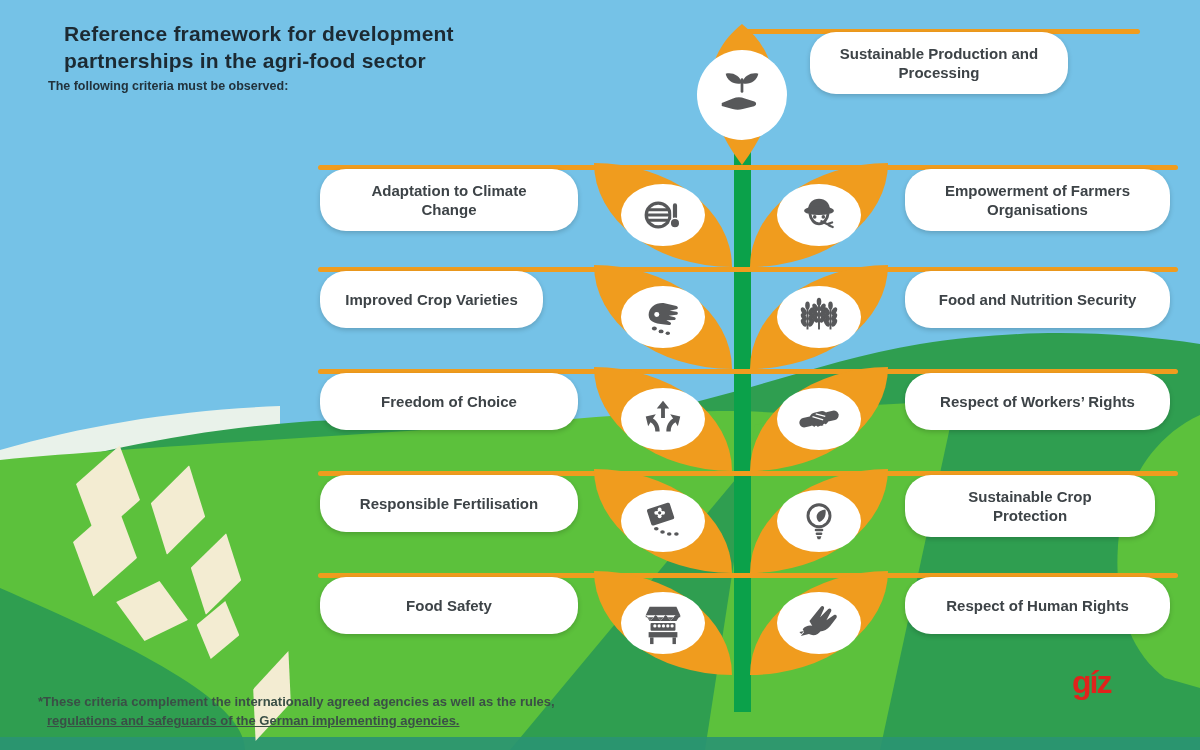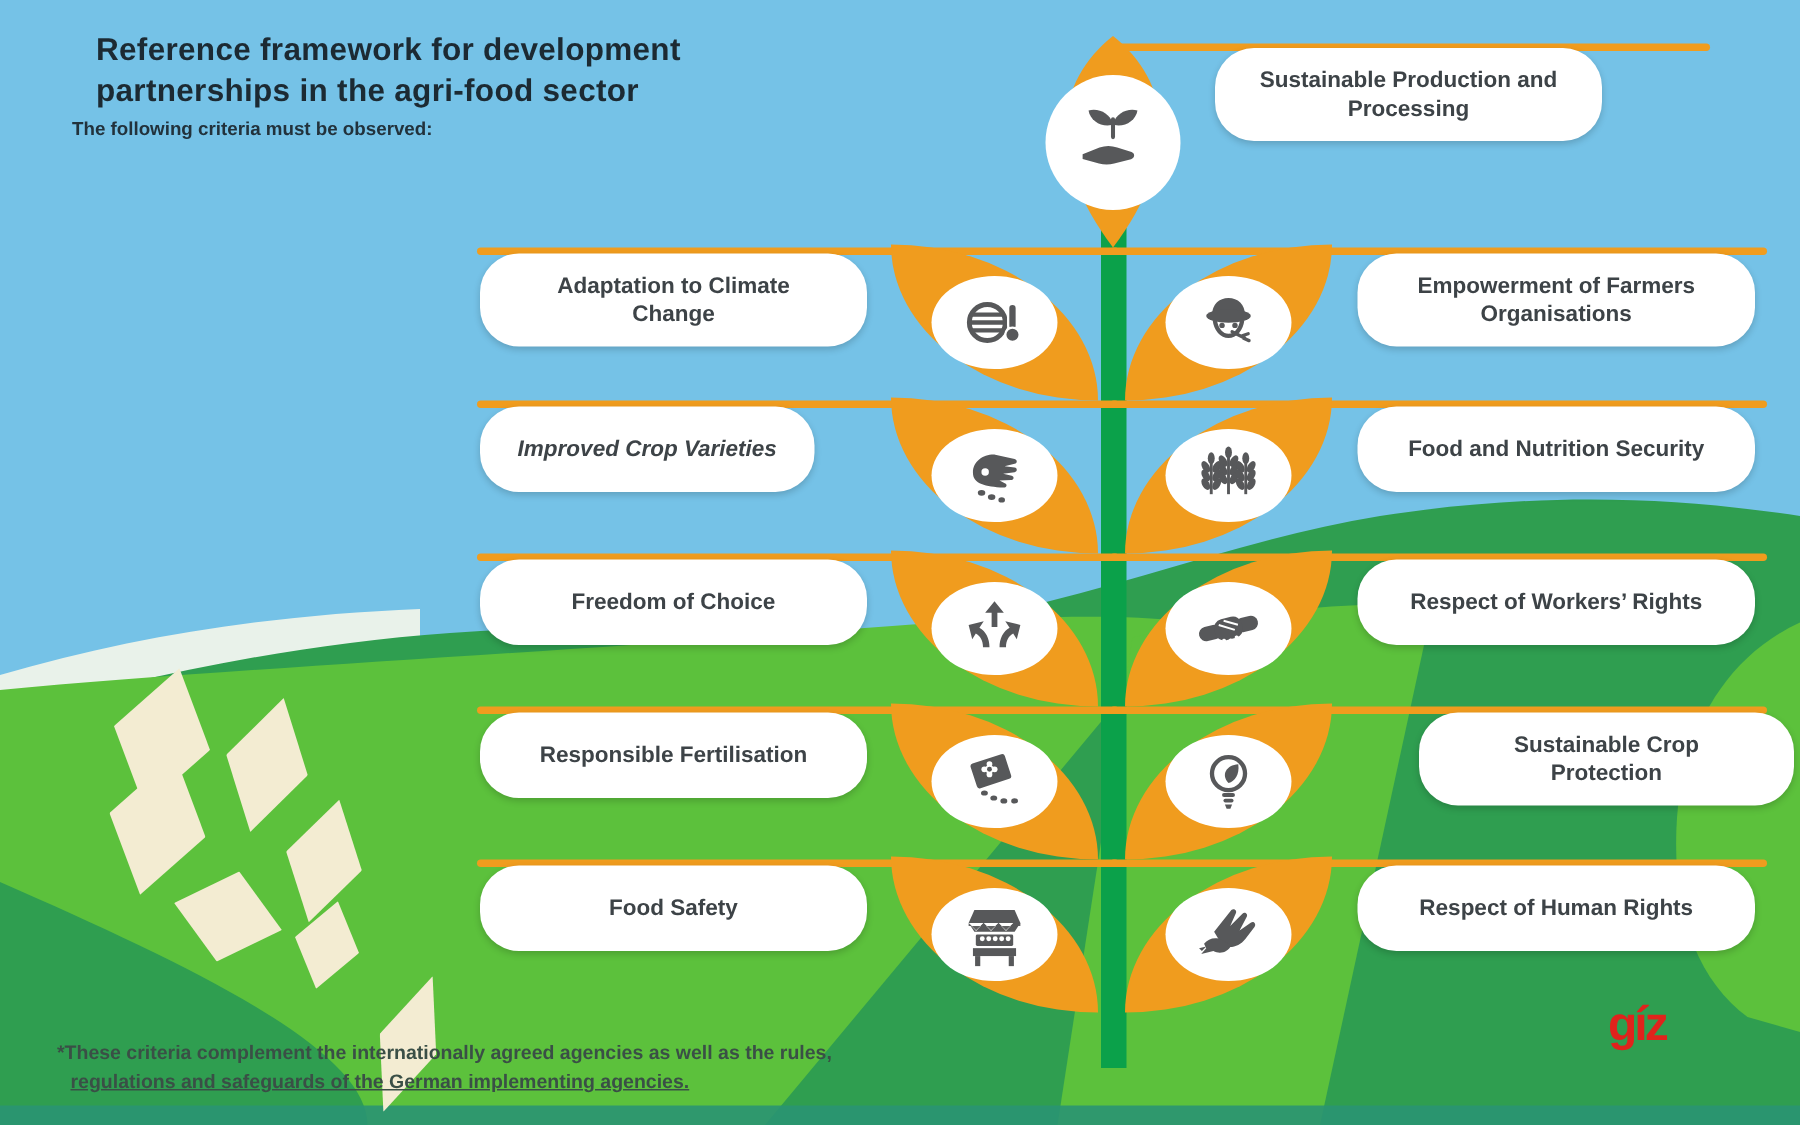--- a/index.html
+++ b/index.html
@@ -124,21 +124,21 @@
     <div class="icon-ellipse">
       <svg class="icon-svg" viewBox="0 0 48 48" fill="#57585a">
         <path d="M9 22 c0 -8 7.5 -13 15.5 -12.5 l13.5 3 c2 .6 2 3 0 3.4 l-7 1.6 7 1 c2 .3 2 3 0 3.2 l-8 1 6 1.5 c2 .5 1.5 3 -.5 3 l-8 .3 4 2 c1.8 1 .6 3.2 -1.4 2.9 C18 31.5 9 30 9 22 z"></path>
         <circle cx="17.5" cy="21.5" r="2.6" fill="#fff"></circle>
         <ellipse cx="15" cy="36" rx="2.6" ry="2"></ellipse>
         <ellipse cx="22" cy="39" rx="2.6" ry="2"></ellipse>
         <ellipse cx="29" cy="41" rx="2.3" ry="1.8"></ellipse>
       </svg>
     </div>
   </div>
-  <div class="box" style="left:320px;top:271px;width:223px;font-style:italic;">Improved Crop Varieties</div>
+  <div class="box" style="left:320px;top:271px;width:223px;">Improved Crop Varieties</div>
 
   <div class="connector" style="left:318px;top:369px;width:428px;"></div>
   <div class="leaf leaf-left" style="left:594px;top:367px;">
     <div class="icon-ellipse">
       <svg class="icon-svg" viewBox="0 0 48 48" fill="#57585a">
         <path d="M24 5 l6.5 8 h-4.5 v10 h-4 v-10 h-4.5 z"></path>
         <path d="M6 21.5 l10.5 -2.5 -3 4.5 c4.5 2.5 7 7.5 7 13.5 h-4.5 c0 -4.5 -2 -8 -5 -9.5 l-2.5 4 z"></path>
         <path d="M42 21.5 l-10.5 -2.5 3 4.5 c-4.5 2.5 -7 7.5 -7 13.5 h4.5 c0 -4.5 2 -8 5 -9.5 l2.5 4 z"></path>
       </svg>
     </div>
@@ -266,21 +266,21 @@
     <div class="icon-ellipse">
       <svg class="icon-svg" viewBox="0 0 48 48" fill="#57585a">
         <circle cx="24" cy="18.5" r="11.5" fill="none" stroke="#57585a" stroke-width="3"></circle>
         <path d="M24 25 c-5.5 -5.5 -1.5 -12.5 6.8 -13 1 7 -2.3 12 -6.8 13 z"></path>
         <rect x="19.5" y="32" width="9" height="2.8" rx="1.4"></rect>
         <rect x="20.5" y="36" width="7" height="2.6" rx="1.3"></rect>
         <path d="M21.5 40 h5 l-1.2 3 h-2.6 z"></path>
       </svg>
     </div>
   </div>
-  <div class="box tall" style="left:946px;top:475px;width:250px;">Sustainable Crop
+  <div class="box tall" style="left:905px;top:475px;width:250px;">Sustainable Crop
 Protection</div>
 
   <div class="connector" style="left:740px;top:573px;width:438px;"></div>
   <div class="leaf leaf-right" style="left:750px;top:571px;">
     <div class="icon-ellipse">
       <svg class="icon-svg" viewBox="0 0 48 48" fill="#57585a">
         <path d="M14 22 L26 7 c1.5 -1.5 4 0 3.2 2 l-4 9 8.5 -8.5 c1.6 -1.6 4 .2 3 2.2 l-5 9.5 8 -5.5 c2 -1.3 3.8 1.2 2.4 3 l-6.4 8.5 c-4 5 -10 7 -16 4.5 z"></path>
         <path d="M7 30.5 c3 -4 8.5 -5 13 -2.5 l6 3.5 c-2.5 5 -8 6.5 -12.5 4 l-8.5 2 3.5 -4 z"></path>
         <path d="M3.5 33.5 l5 -1.2 -3 3.2 z"></path>
       </svg>

